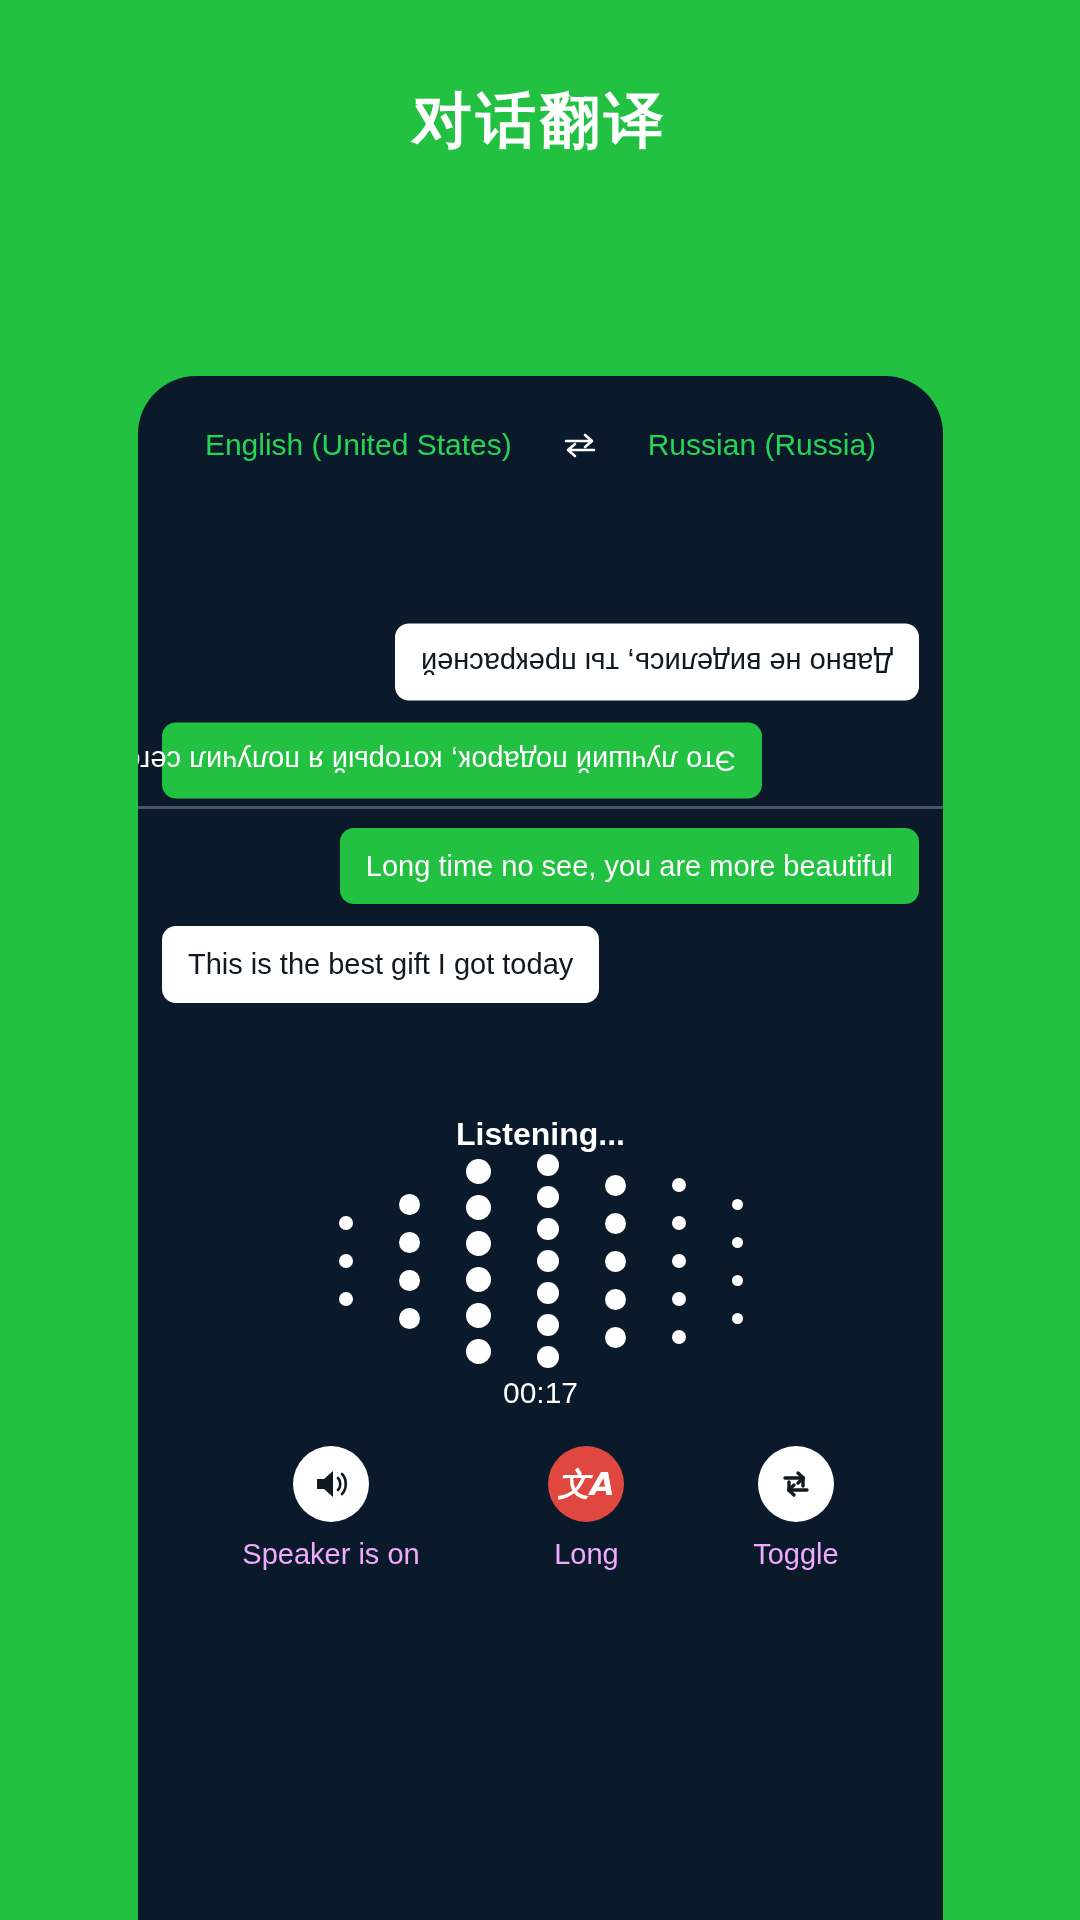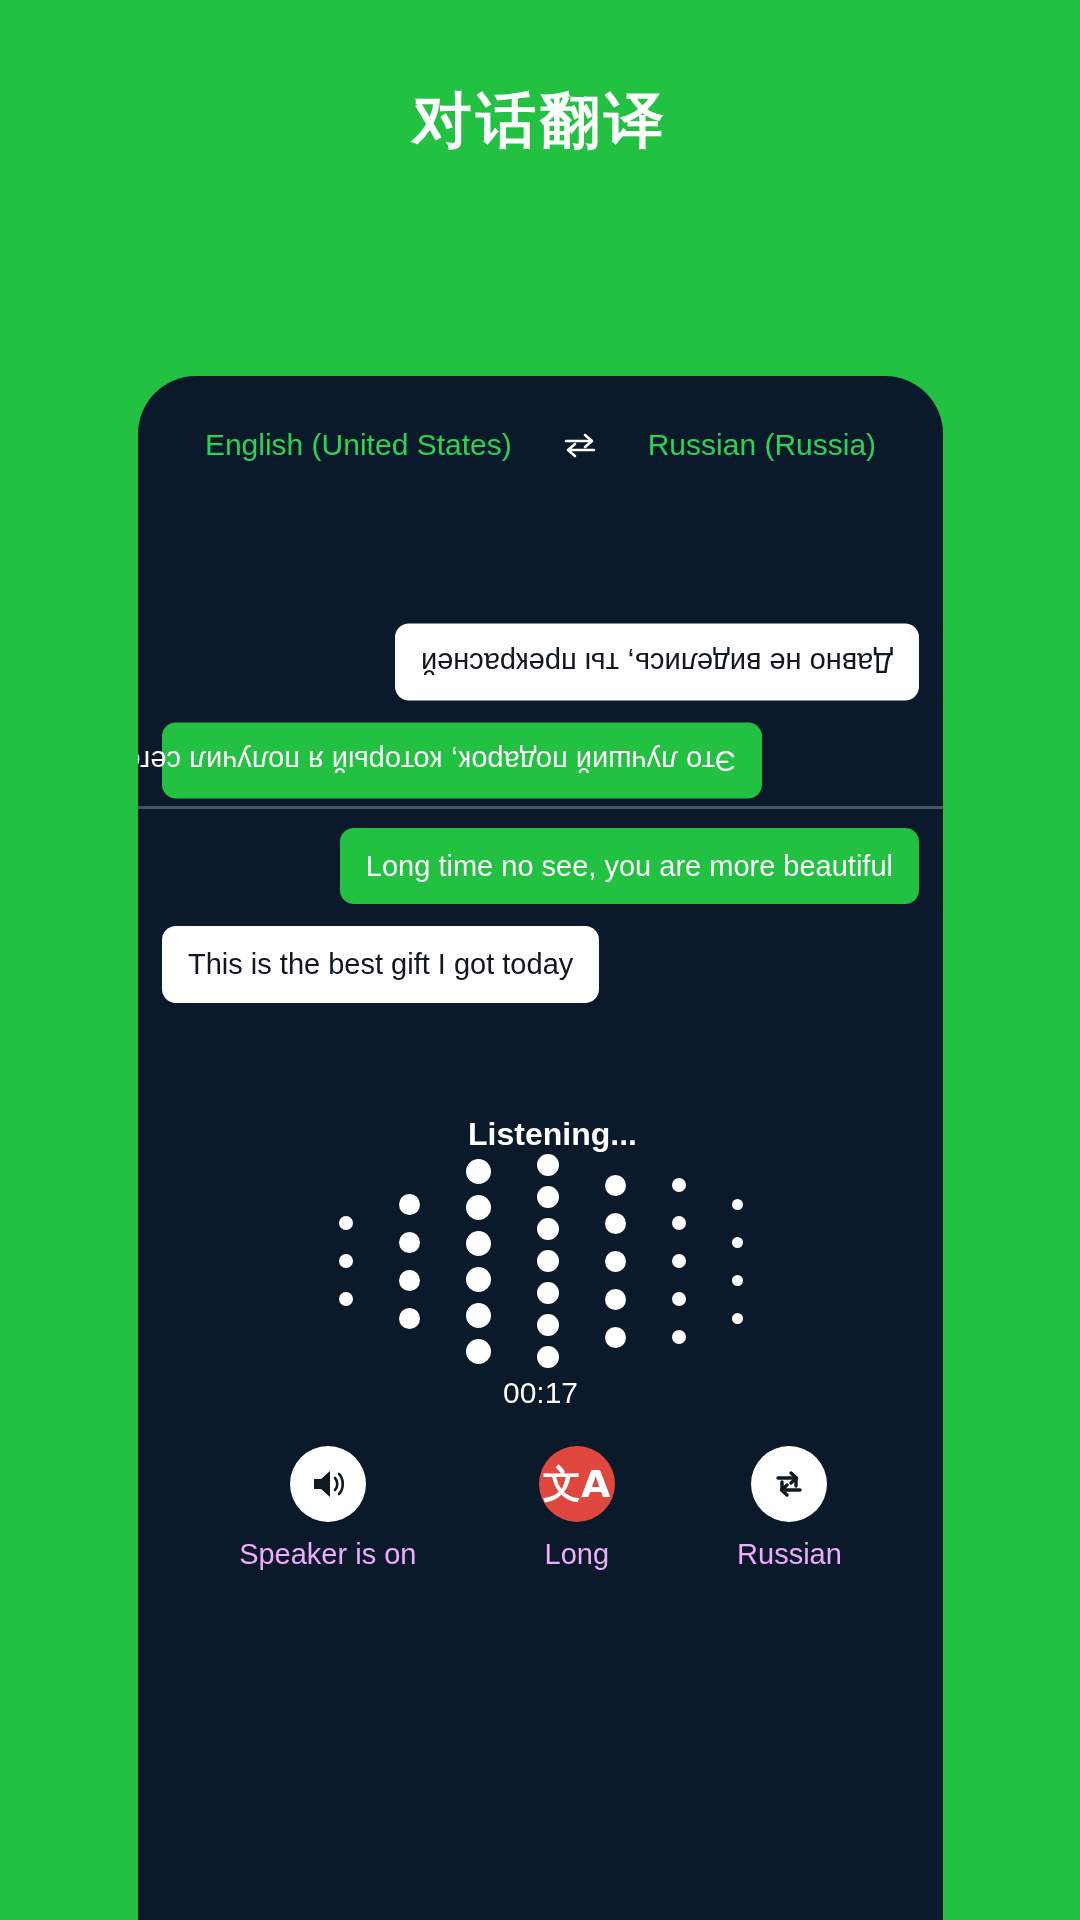--- a/index.html
+++ b/index.html
@@ -99,21 +99,20 @@
   .bubble.white { background: #ffffff; color: #101820; }
 
   
   .listening-label {
     position: absolute;
     left: 0; top: 740px; width: 805px;
     text-align: center;
     color: #ffffff;
     font-size: 32px;
     font-weight: 700;
-    margin-left: 12px;
   }
 
   
   .waveform {
     position: absolute;
     left: 0; top: 790px; width: 805px; height: 190px;
     display: flex;
     align-items: center;
     justify-content: center;
     gap: 46px;
@@ -146,21 +145,21 @@
   .ctrl-circle {
     width: 76px; height: 76px;
     border-radius: 50%;
     display: flex; align-items: center; justify-content: center;
   }
   .ctrl-circle.white { background: #ffffff; color: #101820; }
   .ctrl-circle.red   { background: #e0483f; color: #ffffff; }
   .ctrl-label { color: #f0abfc; font-size: 29px; white-space: nowrap; }
   .ctrl-glyph-text {
     font-family: "DejaVu Sans", "Liberation Sans", sans-serif;
-    font-size: 38px; font-weight: 700; line-height: 1;
+    font-size: 32px; font-weight: 700; line-height: 1; font-style: italic;
   }
 </style>
 </head>
 <body>
 
 <div id="root">
 
   <h1 class="page-title">对话翻译</h1>
 
   <div class="phone-card">
@@ -273,19 +272,19 @@
 
       <div class="ctrl">
         <div class="ctrl-circle white">
           <svg width="40" height="36" viewBox="0 0 40 36" fill="none" aria-hidden="true">
             <path d="M9 12 H27 V20" stroke="#101820" stroke-width="3.4" stroke-linecap="round" stroke-linejoin="round"></path>
             <path d="M22 7 L27.5 12 L22 17" stroke="#101820" stroke-width="3.4" stroke-linecap="round" stroke-linejoin="round" fill="none"></path>
             <path d="M31 24 H13 V16" stroke="#101820" stroke-width="3.4" stroke-linecap="round" stroke-linejoin="round"></path>
             <path d="M18 29 L12.5 24 L18 19" stroke="#101820" stroke-width="3.4" stroke-linecap="round" stroke-linejoin="round" fill="none"></path>
           </svg>
         </div>
-        <div class="ctrl-label">Russian</div>
+        <div class="ctrl-label">Toggle</div>
       </div>
 
     </div>
 
   </div>
 </div>
 
 </body></html>

